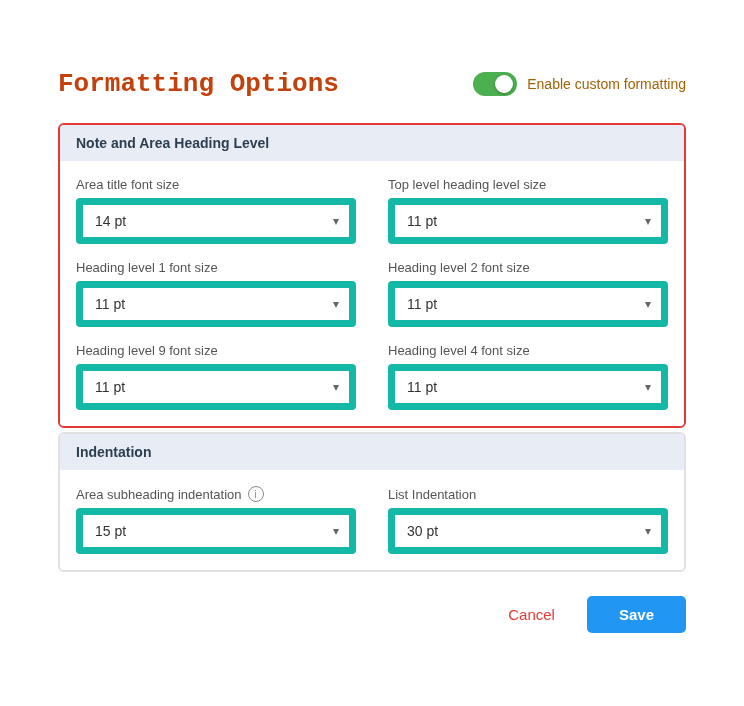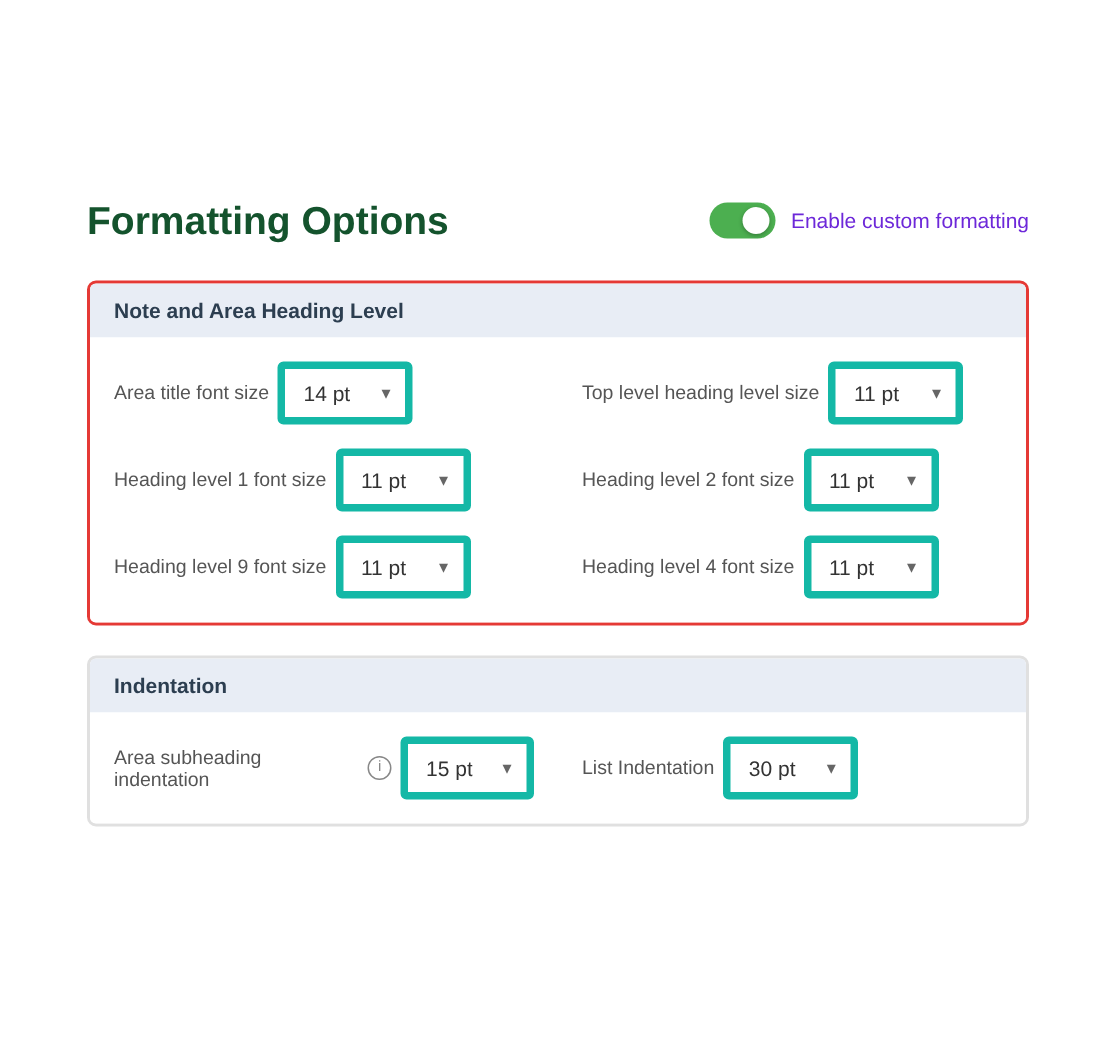--- a/index.html
+++ b/index.html
@@ -20,30 +20,31 @@
     }
     .header {
       display: flex;
       align-items: center;
       justify-content: space-between;
       margin-bottom: 24px;
     }
     .title {
       font-size: 26px;
       font-weight: 700;
-      color: #14532d;
+      color: #c2410c;
+      font-family: Liberation Mono, monospace;
     }
     .toggle-area {
       display: flex;
       align-items: center;
       gap: 10px;
     }
     .toggle-label {
       font-size: 14px;
-      color: #6d28d9;
+      color: #a16207;
     }
     
     .toggle-switch {
       width: 44px;
       height: 24px;
       background: #4caf50;
       border-radius: 12px;
       position: relative;
       cursor: pointer;
     }
@@ -55,21 +56,21 @@
       background: #fff;
       border-radius: 50%;
       top: 3px;
       right: 4px;
       box-shadow: 0 1px 3px rgba(0,0,0,0.3);
     }
     
     .section-box {
       border: 2px solid #e0e0e0;
       border-radius: 6px;
-      margin-bottom: 20px;
+      margin-bottom: 4px;
       overflow: hidden;
     }
     .section-box.highlighted {
       border-color: #e53935;
     }
     .section-header {
       background: #e8edf5;
       padding: 10px 16px;
       font-size: 14px;
       font-weight: 600;
@@ -79,35 +80,36 @@
       padding: 16px;
       background: #fff;
     }
     .grid-2 {
       display: grid;
       grid-template-columns: 1fr 1fr;
       gap: 16px 32px;
     }
     .field-group {
       display: flex;
-      flex-direction: row;
+      flex-direction: column;
       gap: 6px;
+      justify-content: center;
     }
     .field-label {
       font-size: 13px;
       color: #555;
     }
     .field-label-row {
       display: flex;
       align-items: center;
       gap: 6px;
     }
     .select-wrapper {
       position: relative;
-      border: 5px solid #14b8a6;
+      border: 7px solid #14b8a6;
       border-radius: 4px;
       background: #fff;
     }
     .select-wrapper select {
       appearance: none;
       width: 100%;
       padding: 8px 36px 8px 12px;
       font-size: 14px;
       color: #333;
       border: none;
@@ -235,13 +237,17 @@
               <div class="field-label-row">
                 <span class="field-label">List Indentation</span>
               </div>
               <div class="select-wrapper"><select><option value="10 pt">10 pt</option><option value="15 pt">15 pt</option><option value="20 pt">20 pt</option><option value="25 pt">25 pt</option><option value="30 pt" selected="">30 pt</option><option value="35 pt">35 pt</option></select><span class="chevron-icon">▾</span></div>
             </div>
           </div>
         </div>
       </div>
     </div>
 
+  <div class="footer">
+    <button class="btn-cancel">Cancel</button>
+    <button class="btn-save">Save</button>
+  </div>
 </div>
 
 </body></html>

